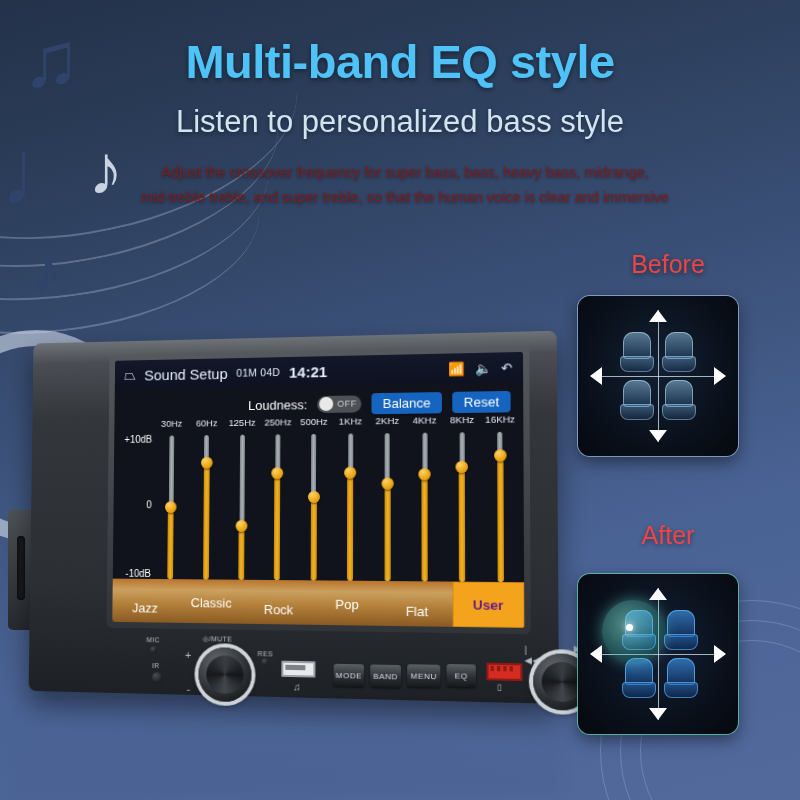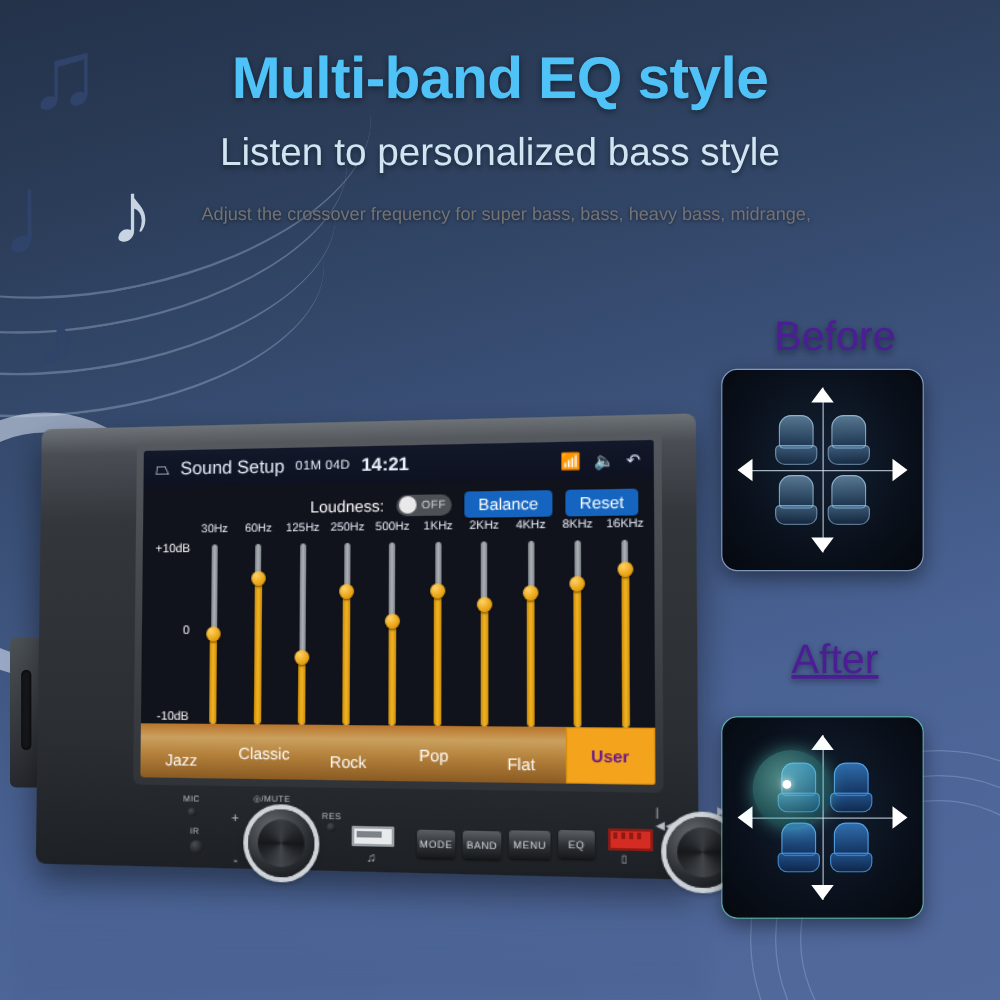--- a/index.html
+++ b/index.html
@@ -22,21 +22,21 @@
     position:absolute;left:0;right:0;top:34px;text-align:center;
     font-size:47px;font-weight:bold;color:#4fc3f7;letter-spacing:-.5px;
     text-shadow:0 2px 5px rgba(0,0,0,.45);
   }
   #subtitle{
     position:absolute;left:0;right:0;top:104px;text-align:center;
     font-size:31px;color:#cfe6f2;text-shadow:0 2px 4px rgba(0,0,0,.4);
   }
   #desc{
     position:absolute;left:110px;right:100px;top:160px;text-align:center;
-    font-size:14.5px;line-height:1.75;color:#737373;text-shadow:0 1px 3px rgba(0,0,0,.5);
+    font-size:14.5px;line-height:1.75;color:#7f1d1d;text-shadow:0 1px 3px rgba(0,0,0,.5);
   }
 
   
   #unit{position:absolute;left:8px;top:330px;width:560px;height:380px;}
   #unit-body{
     position:absolute;left:12px;top:6px;width:530px;height:360px;
     background:linear-gradient(180deg,#6d7277 0%,#4a4e54 6%,#33373c 22%,#2b2f34 70%,#1d2024 100%);
     border-radius:8px;box-shadow:0 14px 28px rgba(0,0,0,.45);
     transform:perspective(900px) rotateY(-7deg) rotateX(2deg);
   }
@@ -122,21 +122,21 @@
   .flabel{position:absolute;color:#b9bfc6;font-size:7px;letter-spacing:.4px;}
   .fdot{position:absolute;width:7px;height:7px;border-radius:50%;
         background:radial-gradient(circle at 35% 30%,#4a4e53,#0a0b0d);}
 
   
   #reflect{position:absolute;left:20px;top:700px;width:540px;height:95px;
     background:linear-gradient(180deg,rgba(70,95,140,.55),rgba(70,95,140,0));
     filter:blur(6px);border-radius:6px;transform:scaleY(-1);opacity:.6;}
 
   
-  .ba-label{position:absolute;width:240px;text-align:center;font-size:33px;color:#4c1d95;
+  .ba-label{position:absolute;width:240px;text-align:center;font-size:25px;color:#ef4444;
             text-shadow:0 2px 5px rgba(0,0,0,.45);}
   .ba-panel{position:absolute;width:160px;height:160px;border-radius:12px;
     background:radial-gradient(ellipse at 50% 45%,#132033 0%,#0a111c 60%,#05080e 100%);
     box-shadow:0 0 0 1px rgba(180,210,245,.6),0 6px 16px rgba(0,0,0,.45);}
   .ba-panel.after{box-shadow:0 0 0 1px rgba(90,200,175,.8),0 6px 16px rgba(0,0,0,.45);}
   .cross-v{position:absolute;left:50%;top:14px;bottom:14px;width:1px;background:rgba(215,232,248,.75);}
   .cross-h{position:absolute;top:50%;left:14px;right:14px;height:1px;background:rgba(215,232,248,.75);}
   .arrow{position:absolute;width:0;height:0;}
   .ar-up{border-left:9px solid transparent;border-right:9px solid transparent;border-bottom:12px solid #fff;left:71px;top:14px;}
   .ar-dn{border-left:9px solid transparent;border-right:9px solid transparent;border-top:12px solid #fff;left:71px;bottom:14px;}
@@ -174,20 +174,21 @@
   <div class="ring" style="left:-70px;top:330px;width:180px;height:180px;"></div>
   <div class="wave" style="left:600px;top:600px;width:300px;height:300px;"></div>
   <div class="wave" style="left:620px;top:620px;width:260px;height:260px;"></div>
   <div class="wave" style="left:640px;top:640px;width:220px;height:220px;"></div>
 </div>
 
 <div id="title">Multi-band EQ style</div>
 <div id="subtitle">Listen to personalized bass style</div>
 <div id="desc">
   <span>Adjust the crossover frequency for super bass, bass, heavy bass, midrange,</span><br>
+  <span>mid-treble treble, and super treble, so that the human voice is clear and immersive</span>
 </div>
 
 <div id="unit">
   <div class="ear" id="ear-l">
       <div class="ear-slot"></div>
     </div>
   <div class="ear" id="ear-r">
       <div class="ear-slot"></div>
     </div>
 
@@ -358,21 +359,21 @@
   <div class="seat" style="left:42px;top:84px;">
       <div class="back"></div>
       <div class="base"></div>
     </div>
   <div class="seat" style="left:84px;top:84px;">
       <div class="back"></div>
       <div class="base"></div>
     </div>
 </div>
 
-<div class="ba-label" style="left:548px;top:508px;text-decoration:underline;">After</div>
+<div class="ba-label" style="left:548px;top:521px;">After</div>
 <div class="ba-panel after" id="panel-after" style="left:578px;top:574px;">
   <div class="cross-v"></div>
   <div class="cross-h"></div>
   <div class="arrow ar-up"></div>
   <div class="arrow ar-dn"></div>
   <div class="arrow ar-lf"></div>
   <div class="arrow ar-rt"></div>
   <div class="seat" style="left:44px;top:36px;">
       <div class="back"></div>
       <div class="base"></div>

